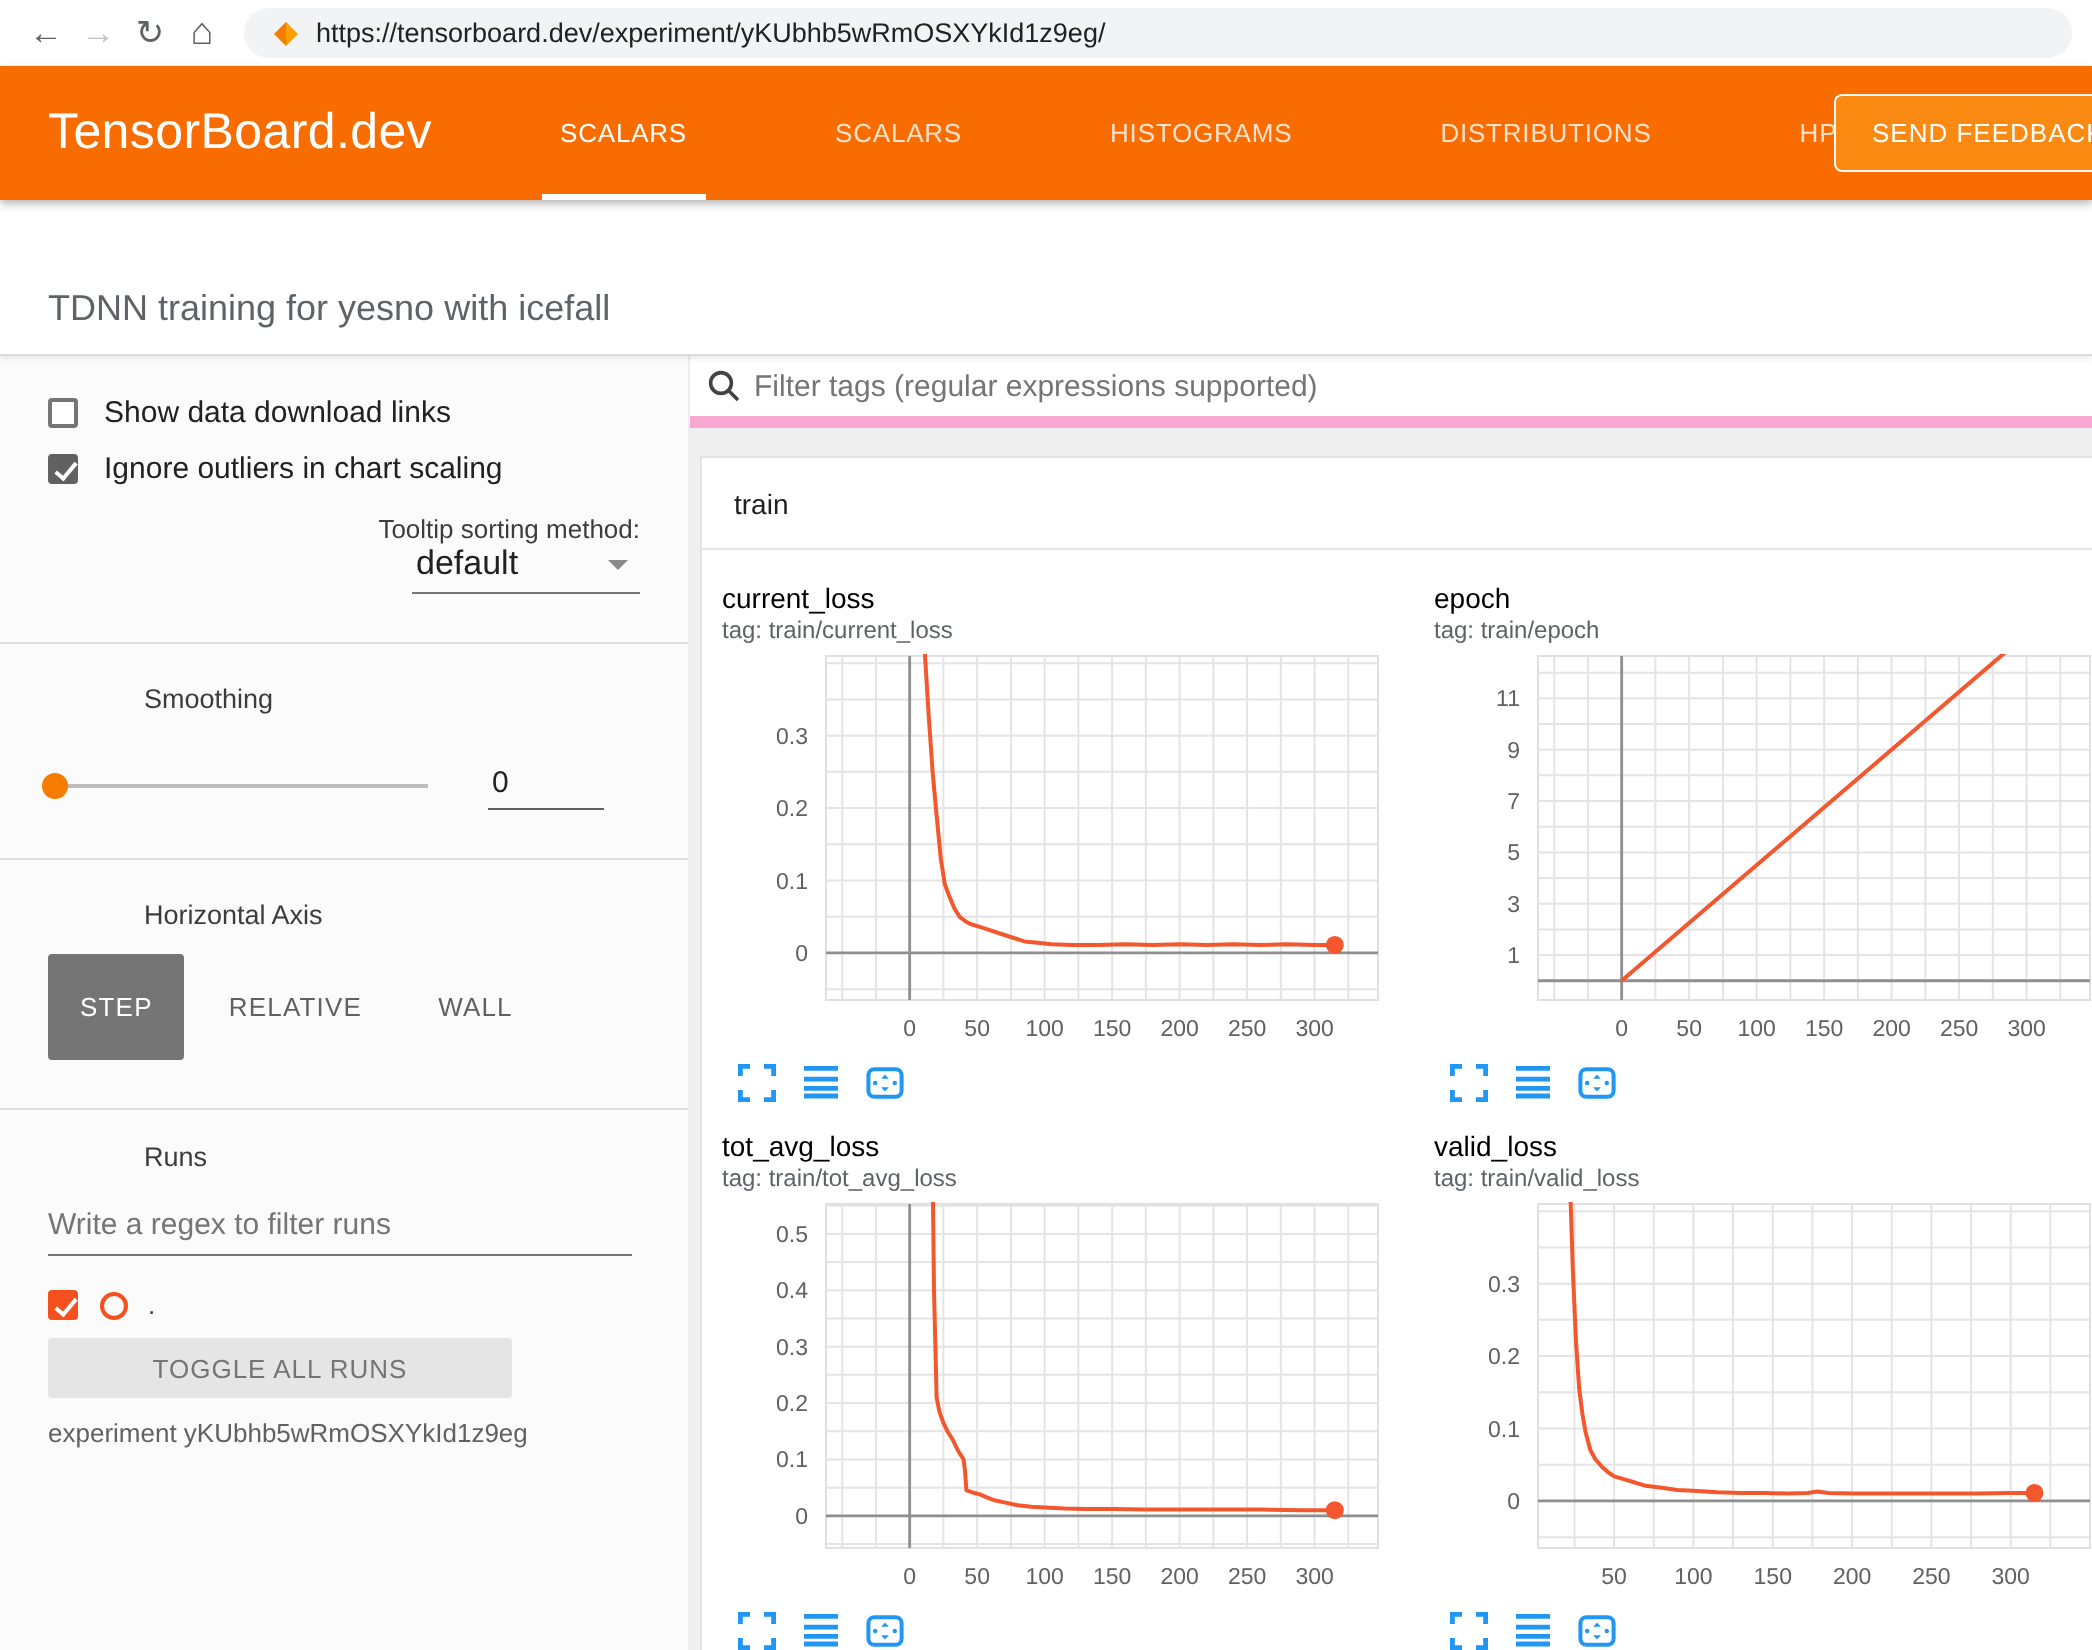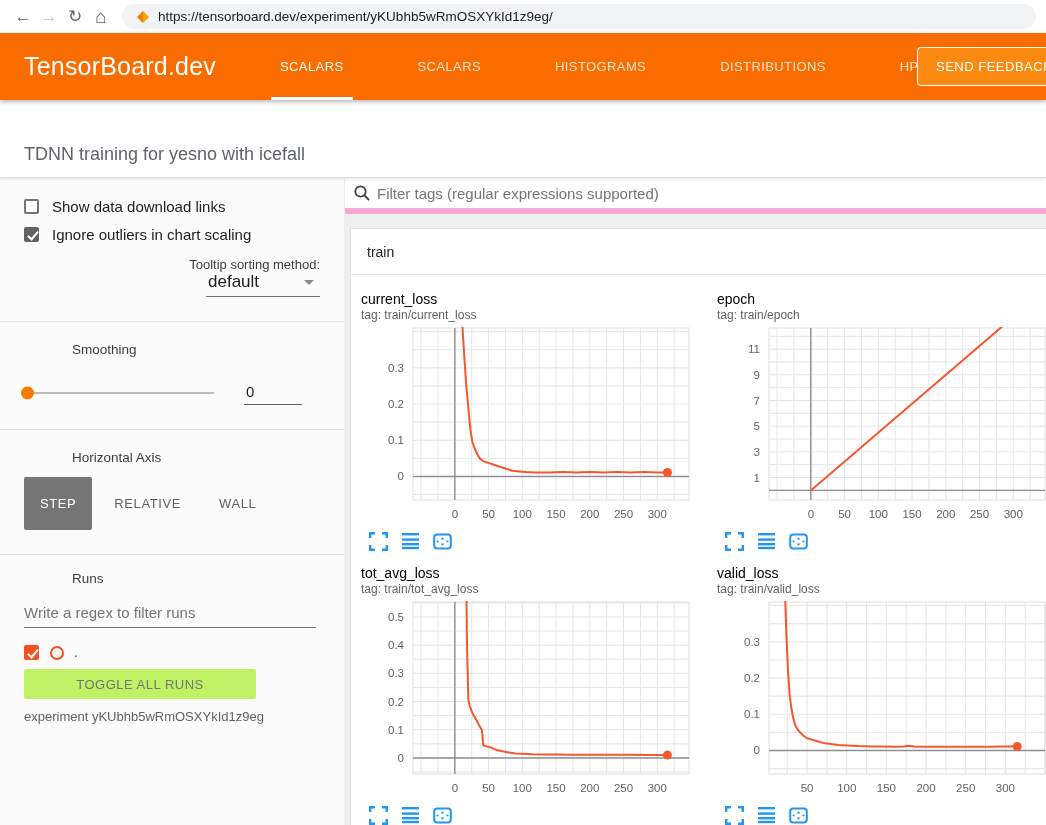--- a/index.html
+++ b/index.html
@@ -73,21 +73,21 @@
     letter-spacing:.6px; padding:19px 16px; border-radius:2px; cursor:pointer; margin-right:6px;
     font-family:"Liberation Sans", sans-serif; }
   .axis-btn.selected { background:#757575; color:#fff; }
   .runs-filter { width:292px; margin-top:14px; border:none; border-bottom:1px solid #757575;
     background:transparent; font-size:15px; color:#212121; padding:4px 0 6px 0;
     font-family:"Liberation Sans", sans-serif; }
   .runs-filter::placeholder { color:#757575; }
   .run-row { display:flex; align-items:center; margin-top:17px; }
   .run-swatch { width:14px; height:14px; border:2px solid #f4511e; border-radius:50%; margin-left:11px; }
   .run-name { font-size:13px; color:#424242; margin-left:10px; }
-  .toggle-btn { display:block; width:232px; height:30px; margin-top:9px; background:#bef264;
+  .toggle-btn { display:block; width:232px; height:30px; margin-top:9px; background:#e5e5e5;
     border:none; border-radius:2px; color:#757575; font-size:13px; font-weight:500;
     letter-spacing:.5px; cursor:pointer; font-family:"Liberation Sans", sans-serif; }
   .exp-caption { font-size:13px; color:#616161; margin-top:10px; }
 
   
   .filter-row { height:36px; background:#fff; border-bottom:6px solid #f9a8d4;
     display:flex; align-items:center; padding:0 8px; }
   .filter-input { flex:1; border:none; background:transparent; font-size:15px; color:#212121;
     margin-left:6px; font-family:"Liberation Sans", sans-serif; }
   .filter-input::placeholder { color:#757575; }

